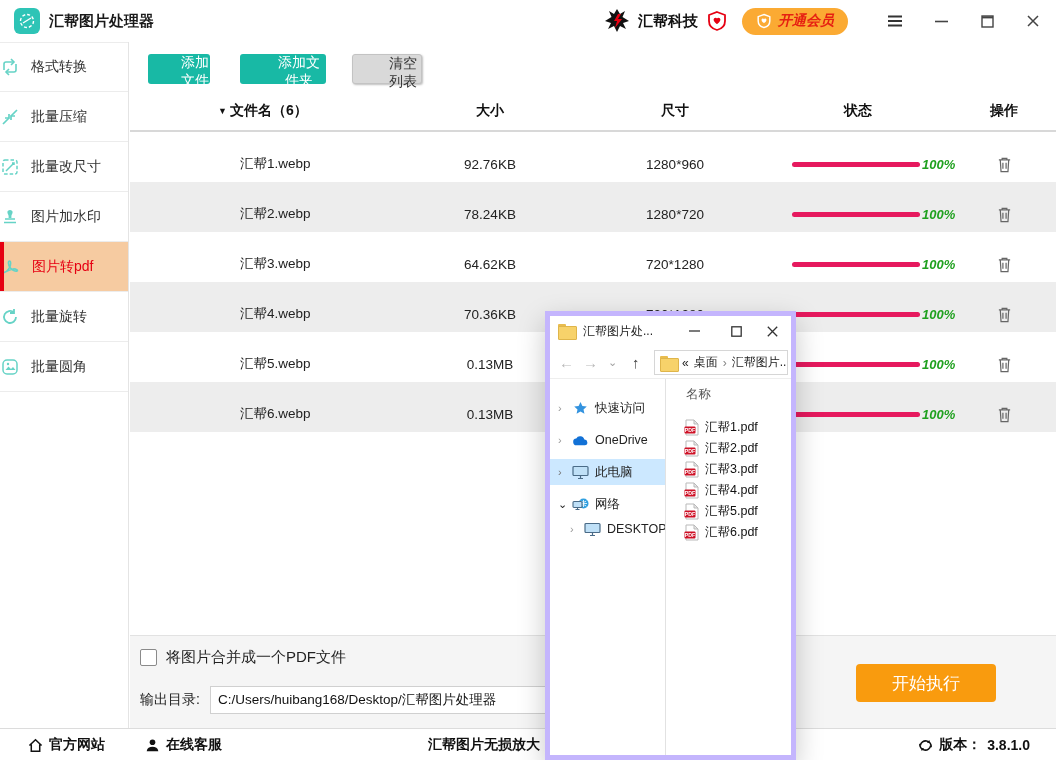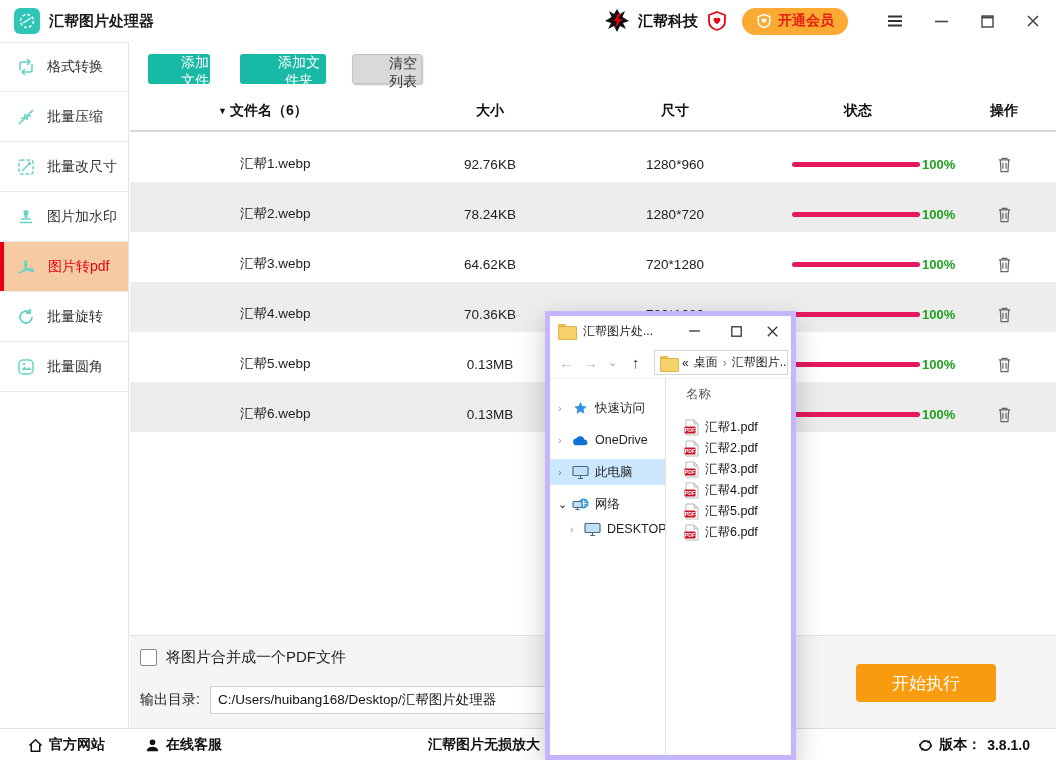--- a/index.html
+++ b/index.html
@@ -8,28 +8,28 @@
 
   
   .titlebar { position:absolute; left:0; top:0; width:1056px; height:42px; background:#fff; display:flex; align-items:center; }
   .app-icon { width:26px; height:26px; margin-left:14px; border-radius:6px; background:#2ec4b6; position:relative; flex:0 0 auto; }
   .app-icon svg { position:absolute; left:3px; top:3px; }
   .app-title { margin-left:9px; font-size:15px; font-weight:bold; color:#1a1a1a; }
   .tb-right { position:absolute; right:0; top:0; height:42px; display:flex; align-items:center; }
   .brand-logo { width:26px; height:26px; margin-right:8px; }
   .brand-name { font-size:15px; font-weight:bold; color:#111; margin-right:8px;text-align:center; }
   .vip-badge { width:22px; height:22px; margin-right:14px; }
-  .vip-pill { height:27px; padding:0 14px; background:#fbaa33; border-radius:14px; display:flex; align-items:center; gap:6px; margin-right:24px; cursor:pointer; }
+  .vip-pill { height:27px; padding:0 14px; background:#fbaa33; border-radius:14px; display:flex; align-items:center; gap:6px; margin-right:24px; cursor:pointer;font-style:italic; }
   .vip-pill .pill-label { color:#e62012; font-size:14px; font-weight:bold; }
   .winbtn { width:46px; height:42px; display:flex; align-items:center; justify-content:center; cursor:pointer; }
   .winbtn svg { display:block; }
 
   
   .sidebar { position:absolute; left:0; top:42px; width:129px; height:686px; background:#fff; border-right:1px solid #e4e4e4; }
-  .side-item { position:relative; height:50px; display:flex; align-items:center; padding-left:16px; gap:11px; border-bottom:1px solid #ececec; cursor:pointer; }
+  .side-item { position:relative; height:50px; display:flex; align-items:center; padding-left:0; gap:11px; border-bottom:1px solid #ececec; cursor:pointer; }
   .side-item:first-child { border-top:1px solid #ececec; }
   .side-item .s-label { font-size:14px; color:#333; }
   .side-item.active { background:#f6cba1;gap:12px; }
   .side-item.active::before { content:""; position:absolute; left:0; top:0; width:4px; height:100%; background:#e60012; }
   .side-item.active .s-label { color:#e60012; }
   .s-ico { width:20px; height:20px; flex:0 0 auto; }
   .s-ico svg { display:block; }
 
   
   .main { position:absolute; left:130px; top:42px; width:926px; height:686px; background:#fff; }
@@ -51,21 +51,21 @@
   .th-action { left:824px; width:100px; }
 
   .trow { position:relative; height:50px; font-size:13.5px; color:#222; }
   .trow.alt { background:#ededed; }
   .trow > div { position:absolute; top:0; height:64px; display:flex; align-items:center; }
   .c-name { left:110px; }
   .c-size { left:270px; width:180px; justify-content:center; }
   .c-dim { left:455px; width:180px; justify-content:center; }
   .c-status { left:662px; }
   .pbar { width:128px; height:5px; border-radius:3px; background:#e6195e; }
-  .ppct { margin-left:2px; font-size:13px; font-weight:bold; color:#1fa11f; }
+  .ppct { margin-left:2px; font-size:13px; font-weight:bold; color:#1fa11f;font-style:italic; }
   .c-action { left:858px; width:32px; justify-content:center; cursor:pointer; }
 
   
   .bottom-panel { position:absolute; left:0px; top:593px; width:926px; height:93px; background:#f5f5f5; border-top:1px solid #e2e2e2; }
   .merge-row { position:absolute; left:10px; top:12px; display:flex; align-items:center; gap:9px; }
   .checkbox { width:17px; height:17px; background:#fff; border:1px solid #8a8a8a; border-radius:2px; cursor:pointer; }
   .merge-label { font-size:15px; color:#222; }
   .out-row { position:absolute; left:10px; top:50px; display:flex; align-items:center; }
   .out-label { font-size:14px; color:#222; }
   .out-input { margin-left:10px; width:490px; height:28px; border:1px solid #d0d0d0; background:#fff; font-size:13.5px; color:#111; padding:0 7px; font-family:inherit; }

